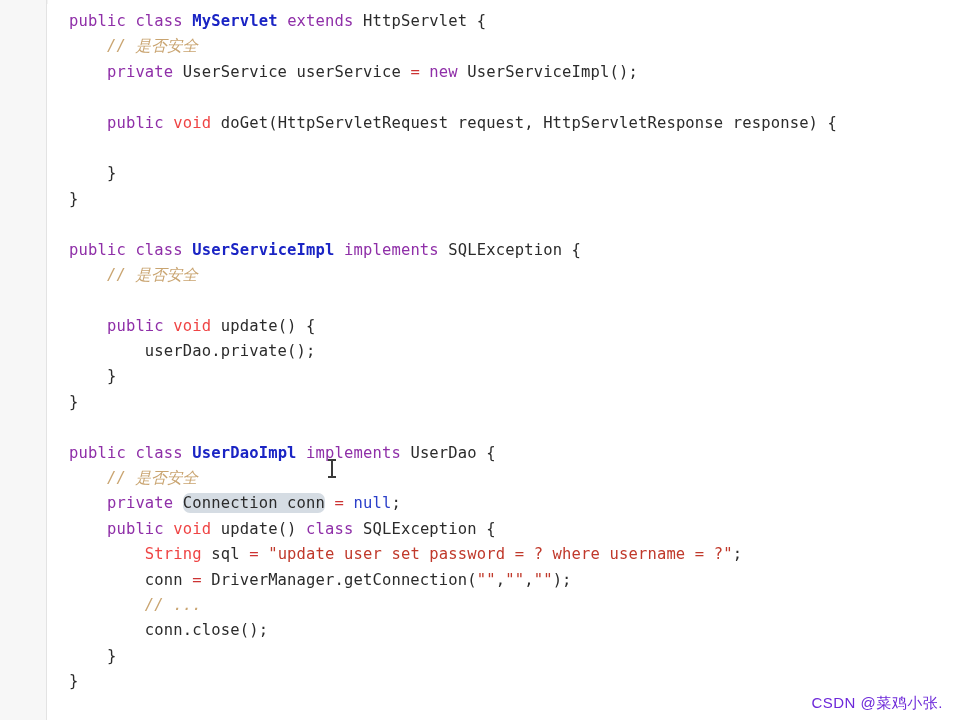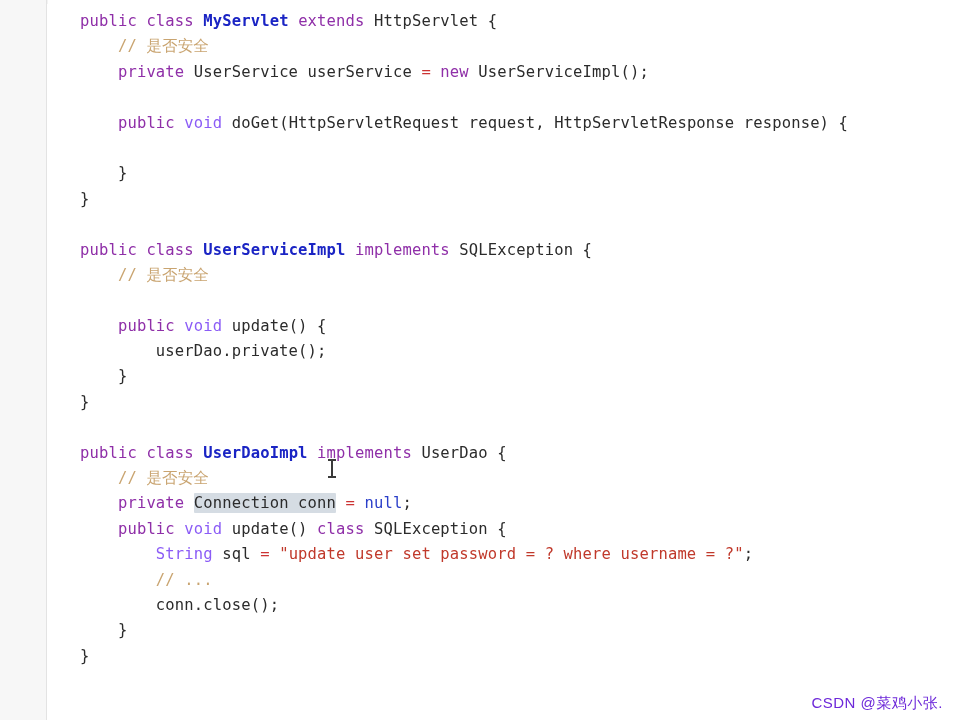--- a/index.html
+++ b/index.html
@@ -55,36 +55,36 @@
     bottom: 0;
     background: #ffffff;
     padding-top: 9px;
     box-sizing: border-box;
   }
   .line {
     height: 25.4px;
     line-height: 25.4px;
     font-size: 15.5px;
     white-space: pre;
-    padding-left: 32px;
+    padding-left: 21px;
     letter-spacing: 0.15px;
     color: #2b2b2b;
   }
   .tok { white-space: pre; }
   .kw       { color: #8f2fa8; }      
   .type     { color: #1a24c4; font-weight: bold; } 
   .plain    { color: #2b2b2b; }
-  .cmt      { color: #c9a470; }
-  .vd       { color: #8b5cf6; margin-top: 19px; }      
+  .cmt      { color: #c9a470; font-style: italic; }
+  .vd       { color: #ef4444; margin-top: 19px; }      
   .str      { color: #c0392b; }      
   .op       { color: #cc3333; }      
   .nul      { color: #2b3fc9; }      
   .hl {
     background: #d5dce3;
-    border-radius: 1px;
+    border-radius: 7px;
     padding: 1px 0;
   }
   
   #mouse-cursor {
     position: absolute;
     left: 327px;
     top: 458px;
     width: 9px;
     height: 21px;
     pointer-events: none;
@@ -143,20 +143,21 @@
       <div class="line"><span class="tok plain">    </span><span class="tok kw">public</span><span class="tok plain"> </span><span class="tok vd">void</span><span class="tok plain"> </span><span class="tok plain">update() {</span></div>
       <div class="line"><span class="tok plain">        </span><span class="tok plain">userDao.private();</span></div>
       <div class="line"><span class="tok plain">    </span><span class="tok plain">}</span></div>
       <div class="line"><span class="tok plain">}</span></div>
       <div class="line">&nbsp;</div>
       <div class="line"><span class="tok kw">public</span><span class="tok plain"> </span><span class="tok kw">class</span><span class="tok plain"> </span><span class="tok type">UserDaoImpl</span><span class="tok plain"> </span><span class="tok kw">implements</span><span class="tok plain"> </span><span class="tok plain">UserDao</span><span class="tok plain"> {</span></div>
       <div class="line"><span class="tok plain">    </span><span class="tok cmt">// 是否安全</span></div>
       <div class="line"><span class="tok plain">    </span><span class="tok kw">private</span><span class="tok plain"> </span><span class="tok plain hl">Connection conn</span><span class="tok plain"> </span><span class="tok op">=</span><span class="tok plain"> </span><span class="tok nul">null</span><span class="tok plain">;</span></div>
       <div class="line"><span class="tok plain">    </span><span class="tok kw">public</span><span class="tok plain"> </span><span class="tok vd">void</span><span class="tok plain"> </span><span class="tok plain">update() </span><span class="tok kw">class</span><span class="tok plain"> </span><span class="tok plain">SQLException {</span></div>
       <div class="line"><span class="tok plain">        </span><span class="tok vd">String</span><span class="tok plain"> sql </span><span class="tok op">=</span><span class="tok plain"> </span><span class="tok str">"update user set password = ? where username = ?"</span><span class="tok plain">;</span></div>
+      <div class="line"><span class="tok plain">        </span><span class="tok plain">conn </span><span class="tok op">=</span><span class="tok plain"> DriverManager.getConnection(</span><span class="tok str">""</span><span class="tok plain">,</span><span class="tok str">""</span><span class="tok plain">,</span><span class="tok str">""</span><span class="tok plain">);</span></div>
       <div class="line"><span class="tok plain">        </span><span class="tok cmt">// ...</span></div>
       <div class="line"><span class="tok plain">        </span><span class="tok plain">conn.close();</span></div>
       <div class="line"><span class="tok plain">    </span><span class="tok plain">}</span></div>
       <div class="line"><span class="tok plain">}</span></div>
     </div>
 
   <div id="mouse-cursor">
     <div class="serif-top"></div>
     <div class="bar"></div>
     <div class="serif-bot"></div>

